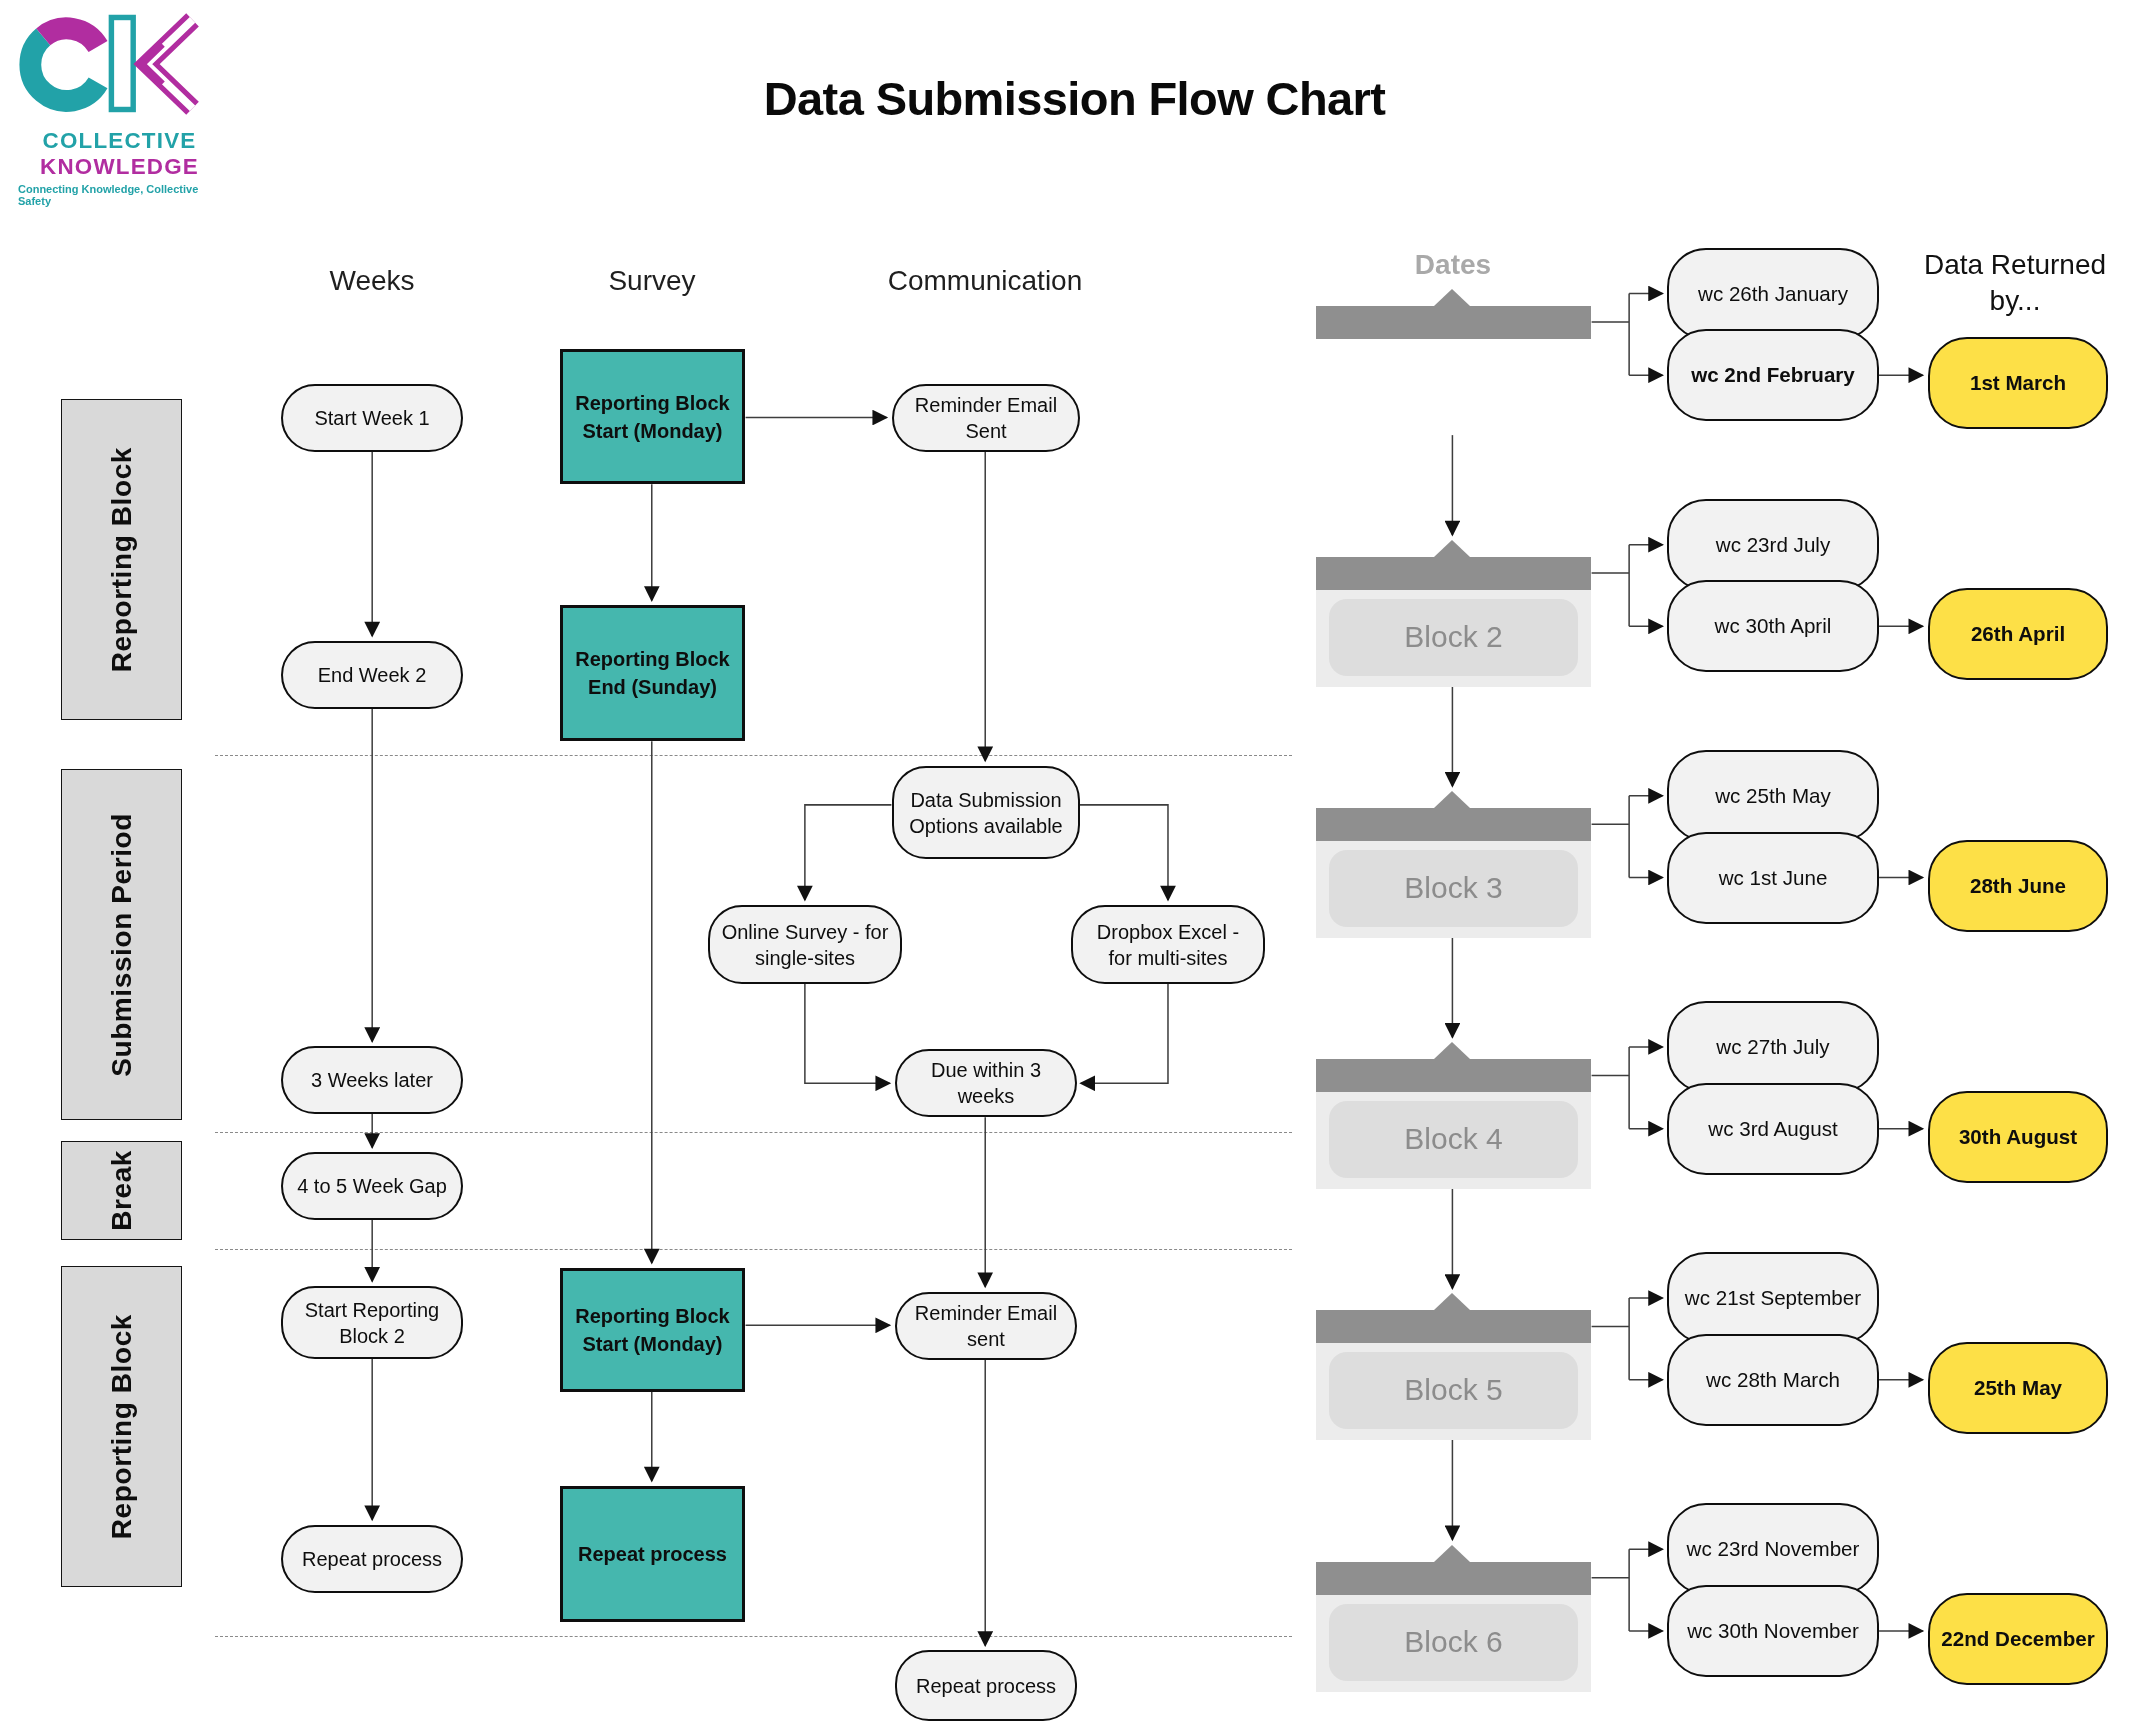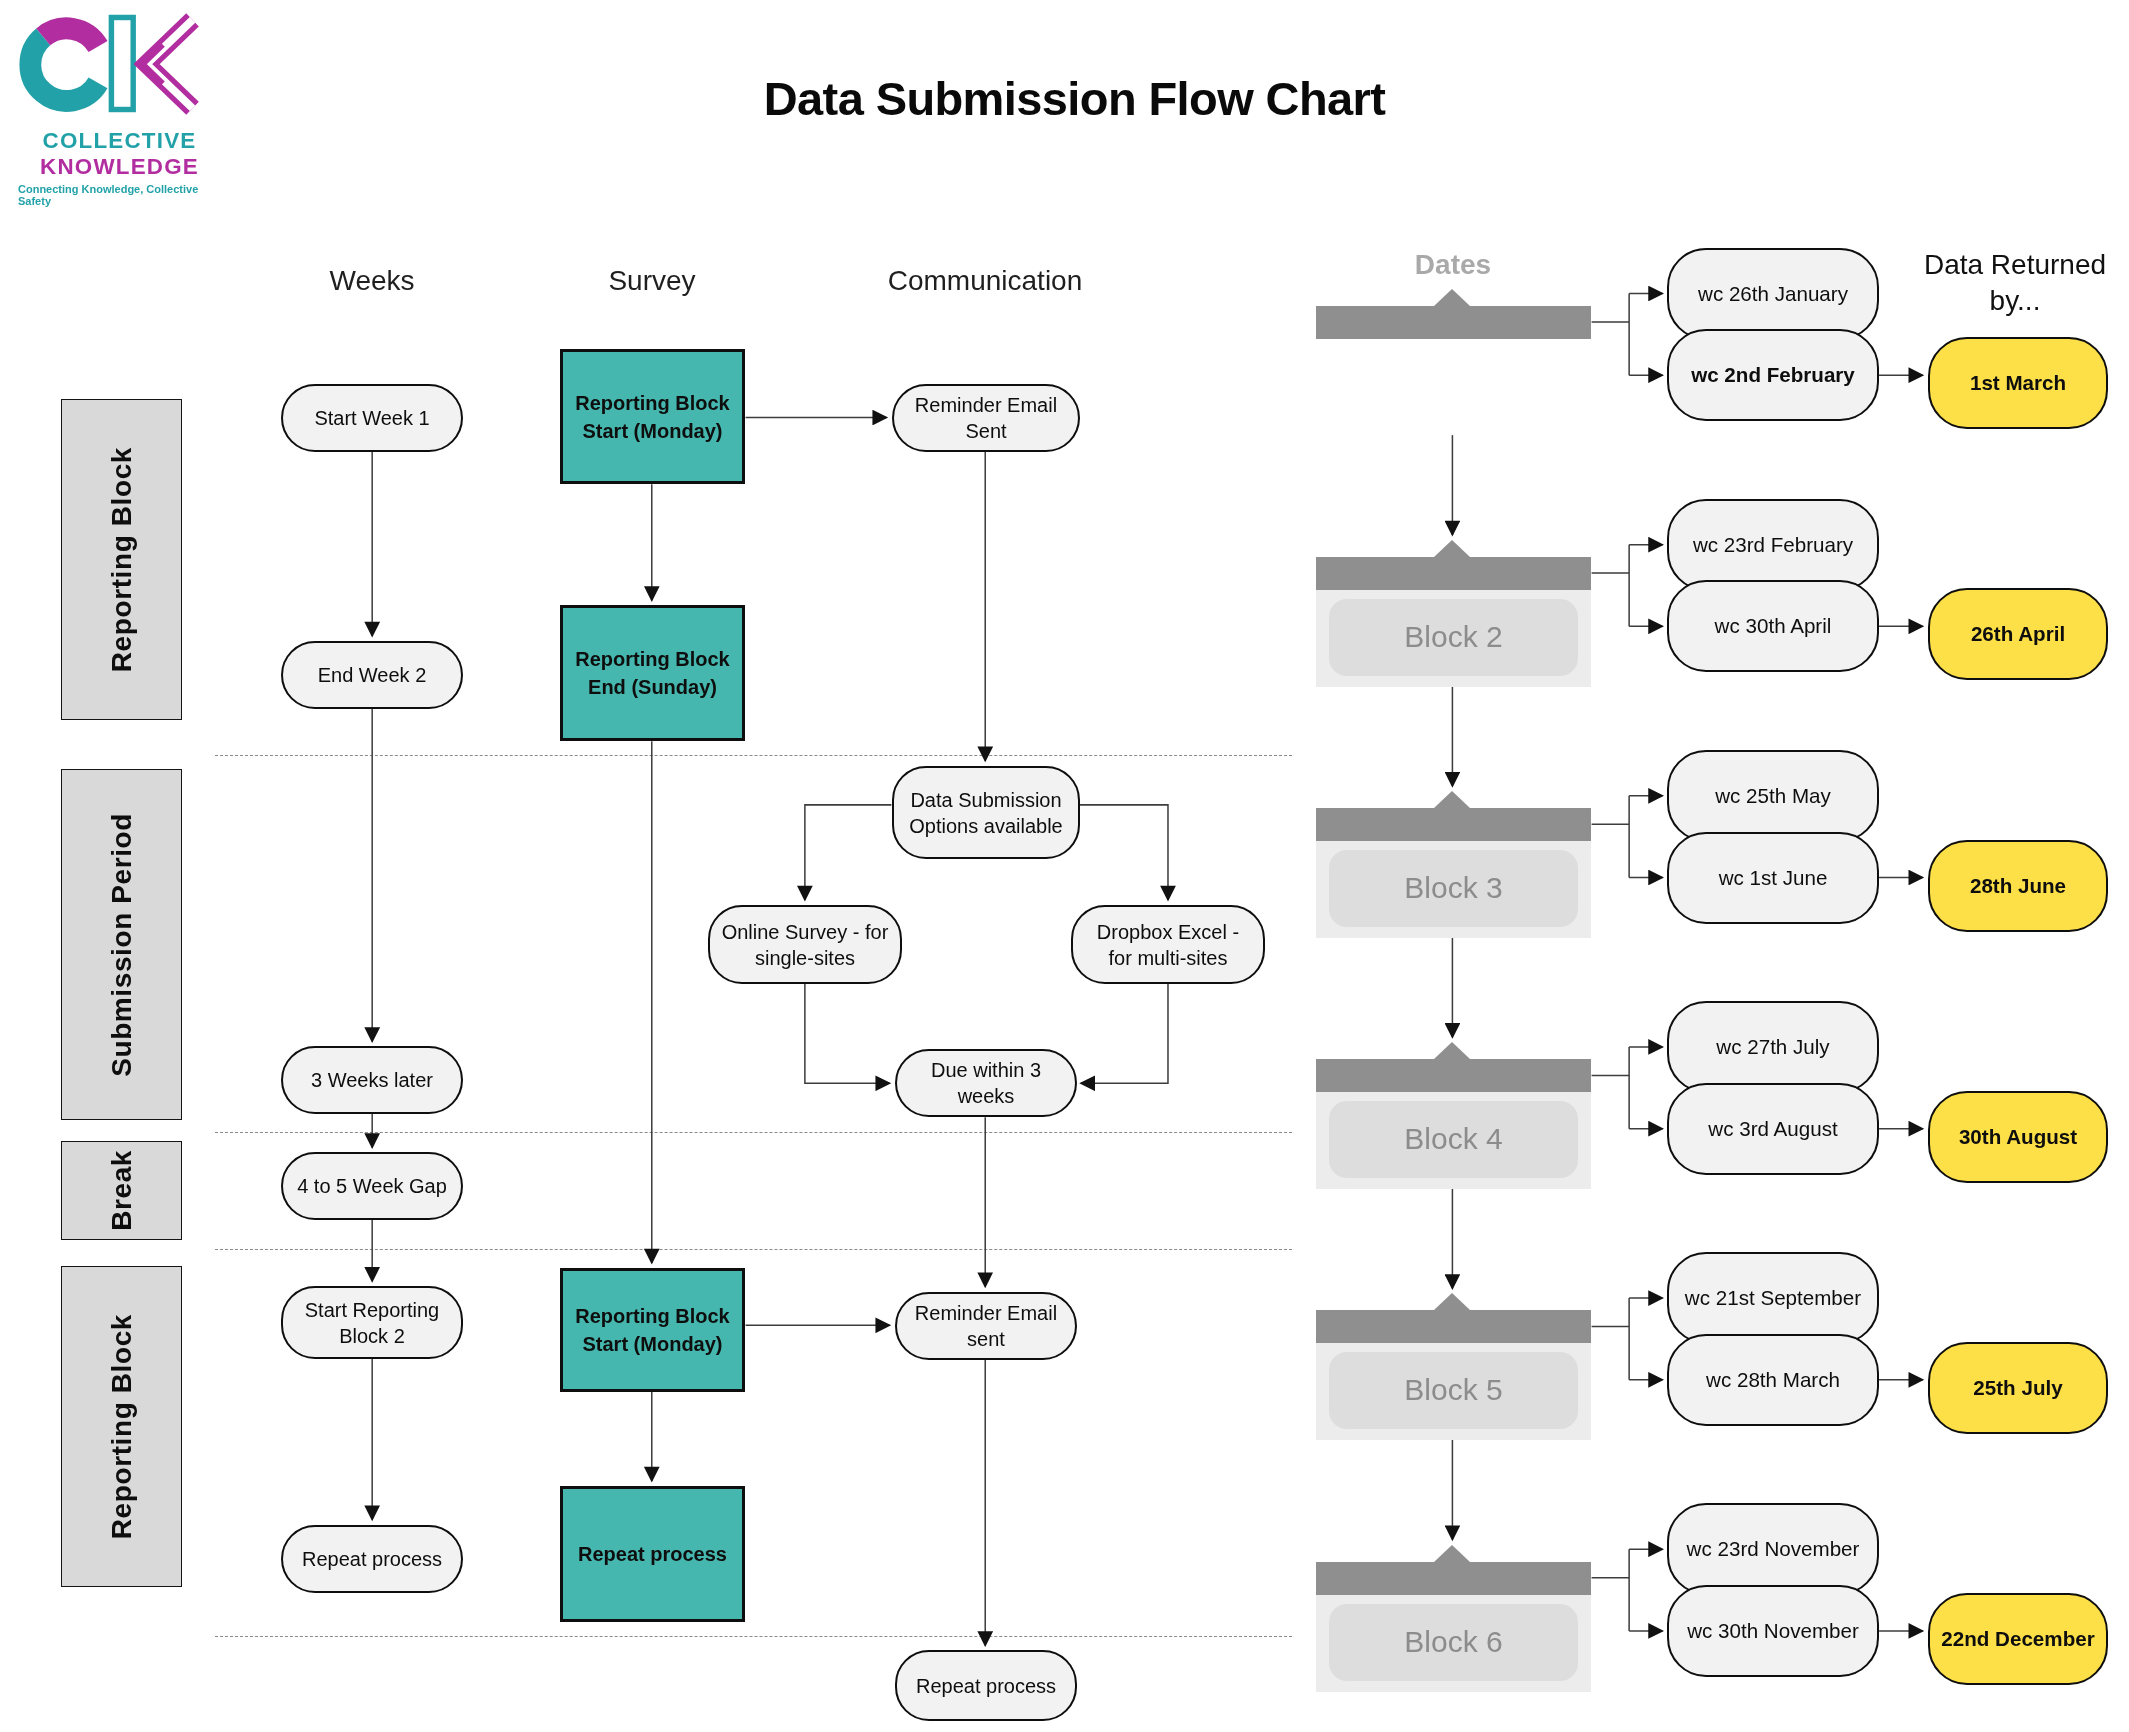--- a/index.html
+++ b/index.html
@@ -240,30 +240,30 @@
 <div class="block" style="top:1562px;">
   <div class="tri"></div>
   <div class="bar"></div>
   <div class="body">
       <div class="inner">Block 6</div>
     </div>
 </div>
 
 <div class="stadium wc" style="left:1667px; top:248px;  width:212px; height:92px;">wc 26th January</div>
 <div class="stadium wc" style="left:1667px; top:329px;  width:212px; height:92px;font-weight:bold;">wc 2nd February</div>
-<div class="stadium wc" style="left:1667px; top:499px;  width:212px; height:92px;">wc 23rd February</div>
+<div class="stadium wc" style="left:1667px; top:499px;  width:212px; height:92px;">wc 23rd July</div>
 <div class="stadium wc" style="left:1667px; top:580px;  width:212px; height:92px;">wc 30th April</div>
 <div class="stadium wc" style="left:1667px; top:750px; width:212px; height:92px;">wc 25th May</div>
 <div class="stadium wc" style="left:1667px; top:832px; width:212px; height:92px;">wc 1st June</div>
 <div class="stadium wc" style="left:1667px; top:1001px; width:212px; height:92px;">wc 27th July</div>
 <div class="stadium wc" style="left:1667px; top:1083px; width:212px; height:92px;">wc 3rd August</div>
 <div class="stadium wc" style="left:1667px; top:1252px; width:212px; height:92px;">wc 21st September</div>
 <div class="stadium wc" style="left:1667px; top:1334px; width:212px; height:92px;">wc 28th March</div>
 <div class="stadium wc" style="left:1667px; top:1503px; width:212px; height:92px;">wc 23rd November</div>
 <div class="stadium wc" style="left:1667px; top:1585px; width:212px; height:92px;">wc 30th November</div>
 
 <div class="stadium wc tealpill" style="left:1928px; top:329px;  width:180px; height:92px;">1st March</div>
 <div class="stadium wc tealpill" style="left:1928px; top:580px;  width:180px; height:92px;">26th April</div>
 <div class="stadium wc tealpill" style="left:1928px; top:832px; width:180px; height:92px;">28th June</div>
 <div class="stadium wc tealpill" style="left:1928px; top:1083px; width:180px; height:92px;">30th August</div>
-<div class="stadium wc tealpill" style="left:1928px; top:1334px; width:180px; height:92px;">25th July</div>
+<div class="stadium wc tealpill" style="left:1928px; top:1334px; width:180px; height:92px;">25th May</div>
 <div class="stadium wc tealpill" style="left:1928px; top:1585px; width:180px; height:92px;">22nd December</div>
 
 
 </body></html>

